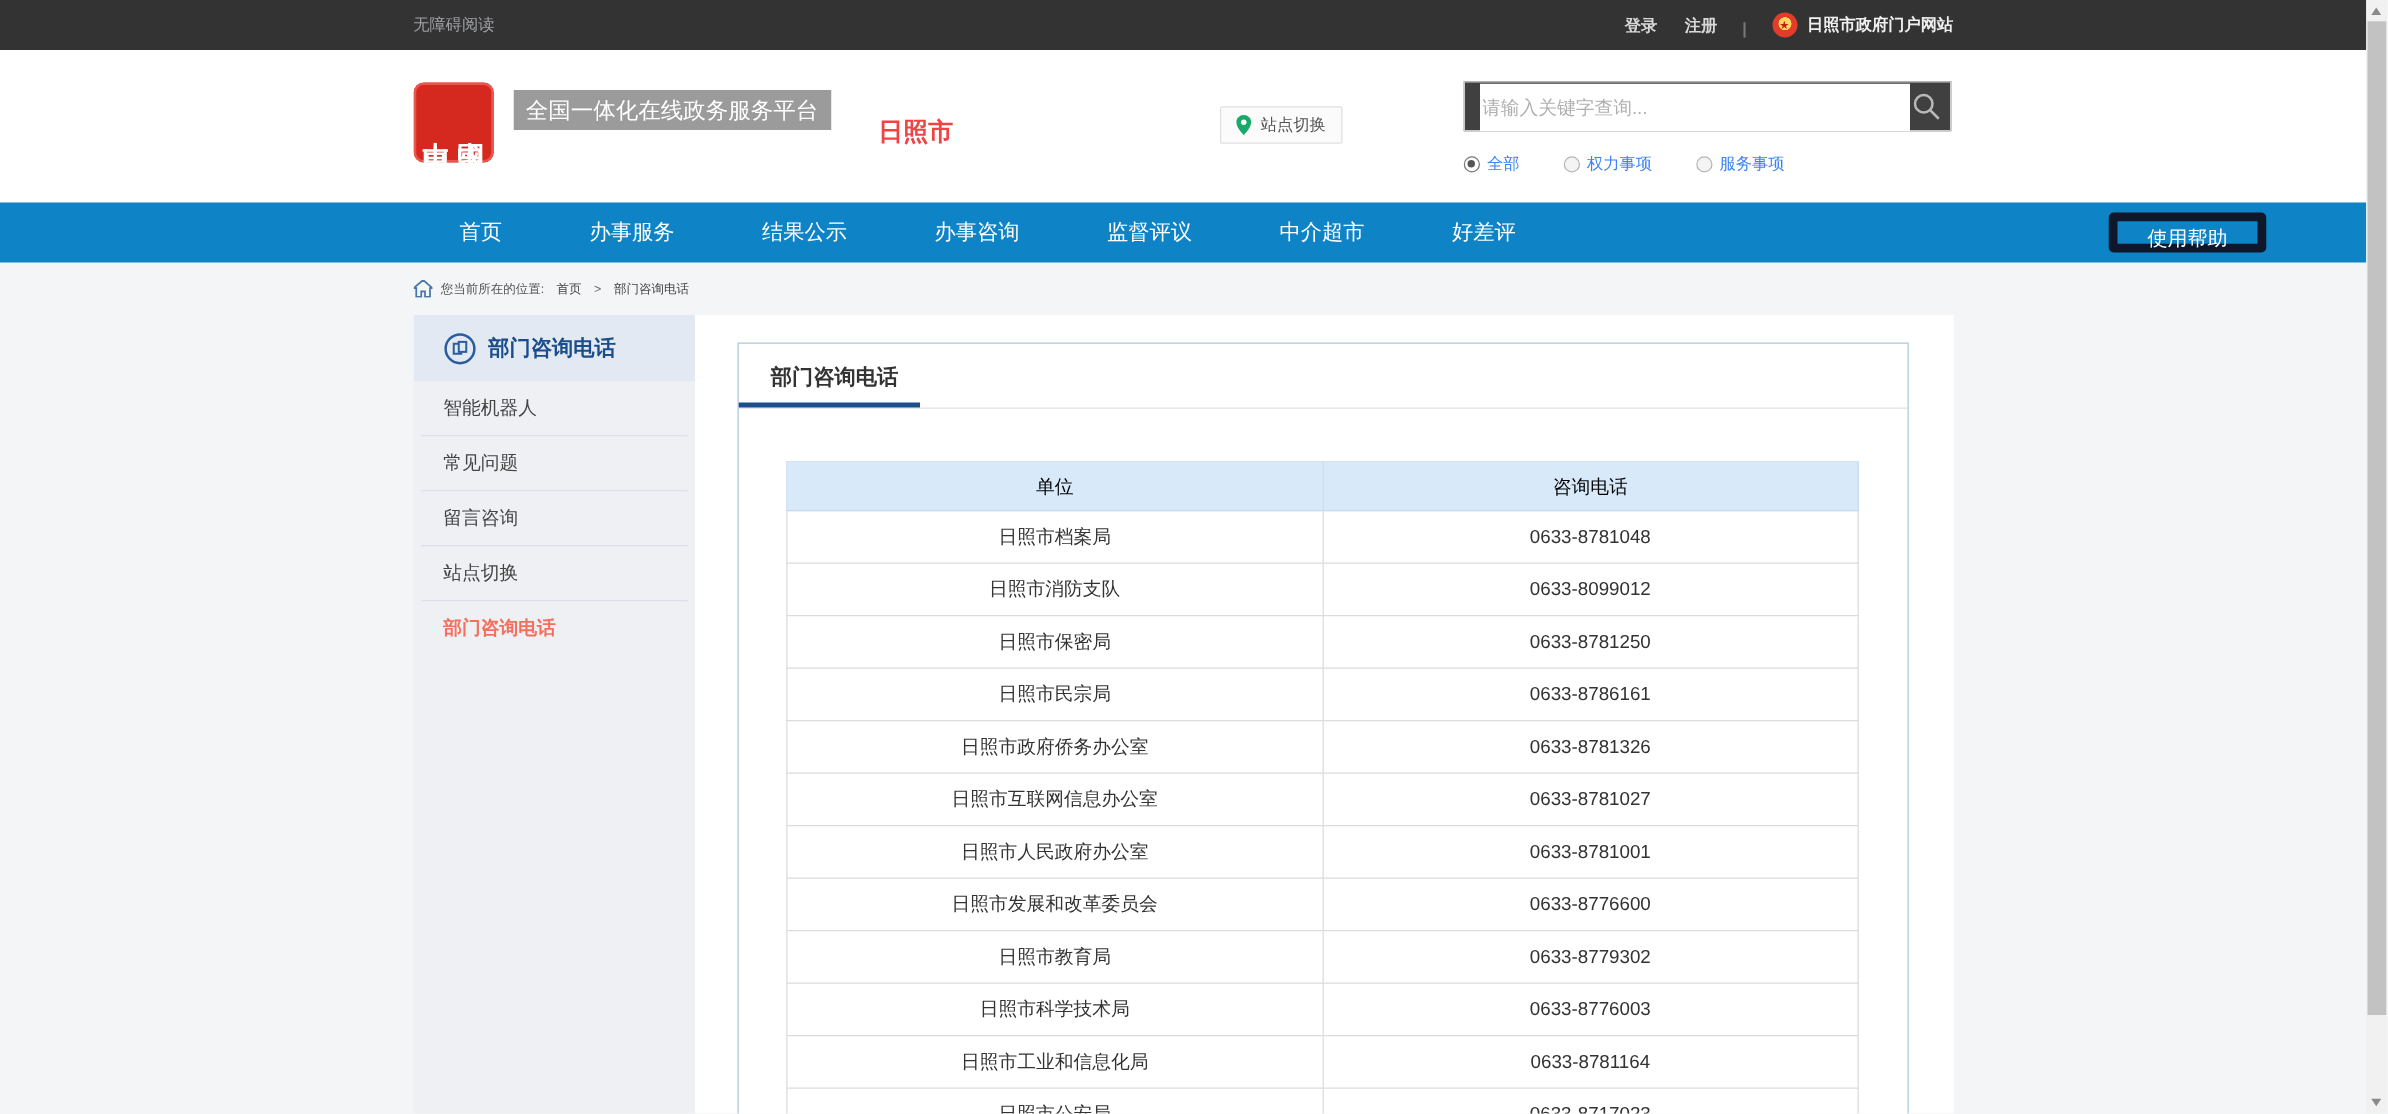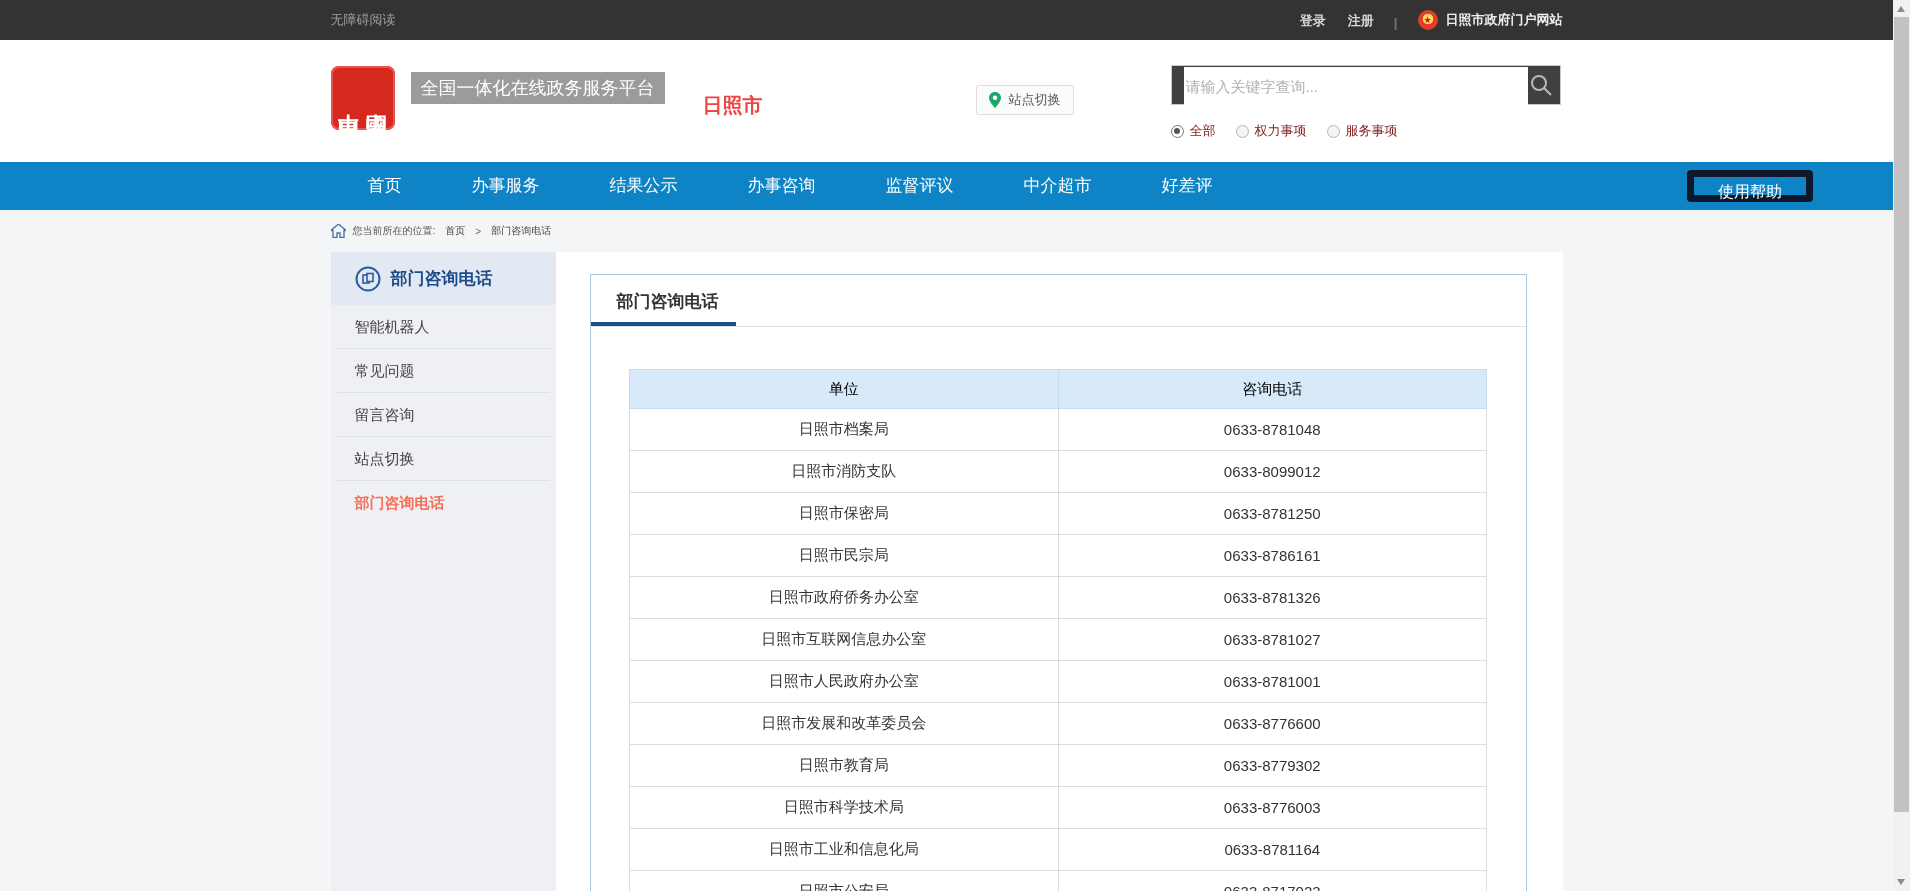--- a/index.html
+++ b/index.html
@@ -32,21 +32,21 @@
   .seal span{writing-mode:vertical-rl;color:#fff;font-family:"Liberation Serif","DejaVu Serif",serif;font-weight:bold;font-size:22px;line-height:26px;letter-spacing:2px;}
   .logo-text{margin-left:16px;}
   .badge{display:inline-block;background:#9b9b9b;color:#fff;font-size:18px;padding:4px 10px;margin-top:6px;text-align:right;}
   .brand{font-size:30px;font-weight:bold;color:#3d3d3d;letter-spacing:3px;margin-top:5px;}
   .city{position:absolute;left:372px;top:52px;font-size:20px;font-weight:bold;color:#ef4444;}
   .site-switch{position:absolute;left:645px;top:45px;height:28px;padding:0 12px;background:#fbfbfb;border:1px solid #e0e0e0;border-radius:2px;display:flex;align-items:center;gap:8px;font-size:13px;color:#555;cursor:pointer;}
   .searchbox{position:absolute;left:840px;top:25px;width:390px;height:40px;border:1px solid #c9c9c9;background:#404040;box-sizing:border-box;}
   .searchbox input{border:0;outline:none;width:340px;height:36px;margin:1px 0 0 12px;font-size:15px;color:#333;font-family:inherit;}
   .searchbox input::placeholder{color:#b0b0b0;}
   .search-ico{position:absolute;right:8px;top:8px;width:22px;height:22px;cursor:pointer;}
-  .radio-row{position:absolute;left:840px;top:82px;display:flex;align-items:center;gap:20px;font-size:13px;color:#7f1d1d;}
+  .radio-row{position:absolute;left:840px;top:82px;display:flex;align-items:center;gap:35px;font-size:13px;color:#3b82f6;}
   .radio-opt{display:flex;align-items:center;gap:6px;cursor:pointer;}
   .radio-circle{width:13px;height:13px;border-radius:50%;border:1px solid #b5b5b5;background:#f4f4f4;box-sizing:border-box;position:relative;}
   .radio-opt.sel .radio-circle{border-color:#777;background:#fff;}
   .radio-opt.sel .radio-circle::after{content:"";position:absolute;left:2.5px;top:2.5px;width:6px;height:6px;border-radius:50%;background:#555;}
 
   
   .navbar{height:48px;background:#0e83c5;position:relative;}
   .nav-list{list-style:none;margin:0;padding:0 0 0 37px;display:flex;height:48px;}
   .nav-item{margin-right:70px;font-size:17px;color:#fff;line-height:48px;cursor:pointer;white-space:nowrap;}
   .help-btn{position:absolute;right:80px;top:8px;width:126px;height:32px;line-height:30px;text-align:center;border:7px solid #0f172a;border-radius:4px;color:#fff;font-size:16px;box-sizing:border-box;cursor:pointer;}

